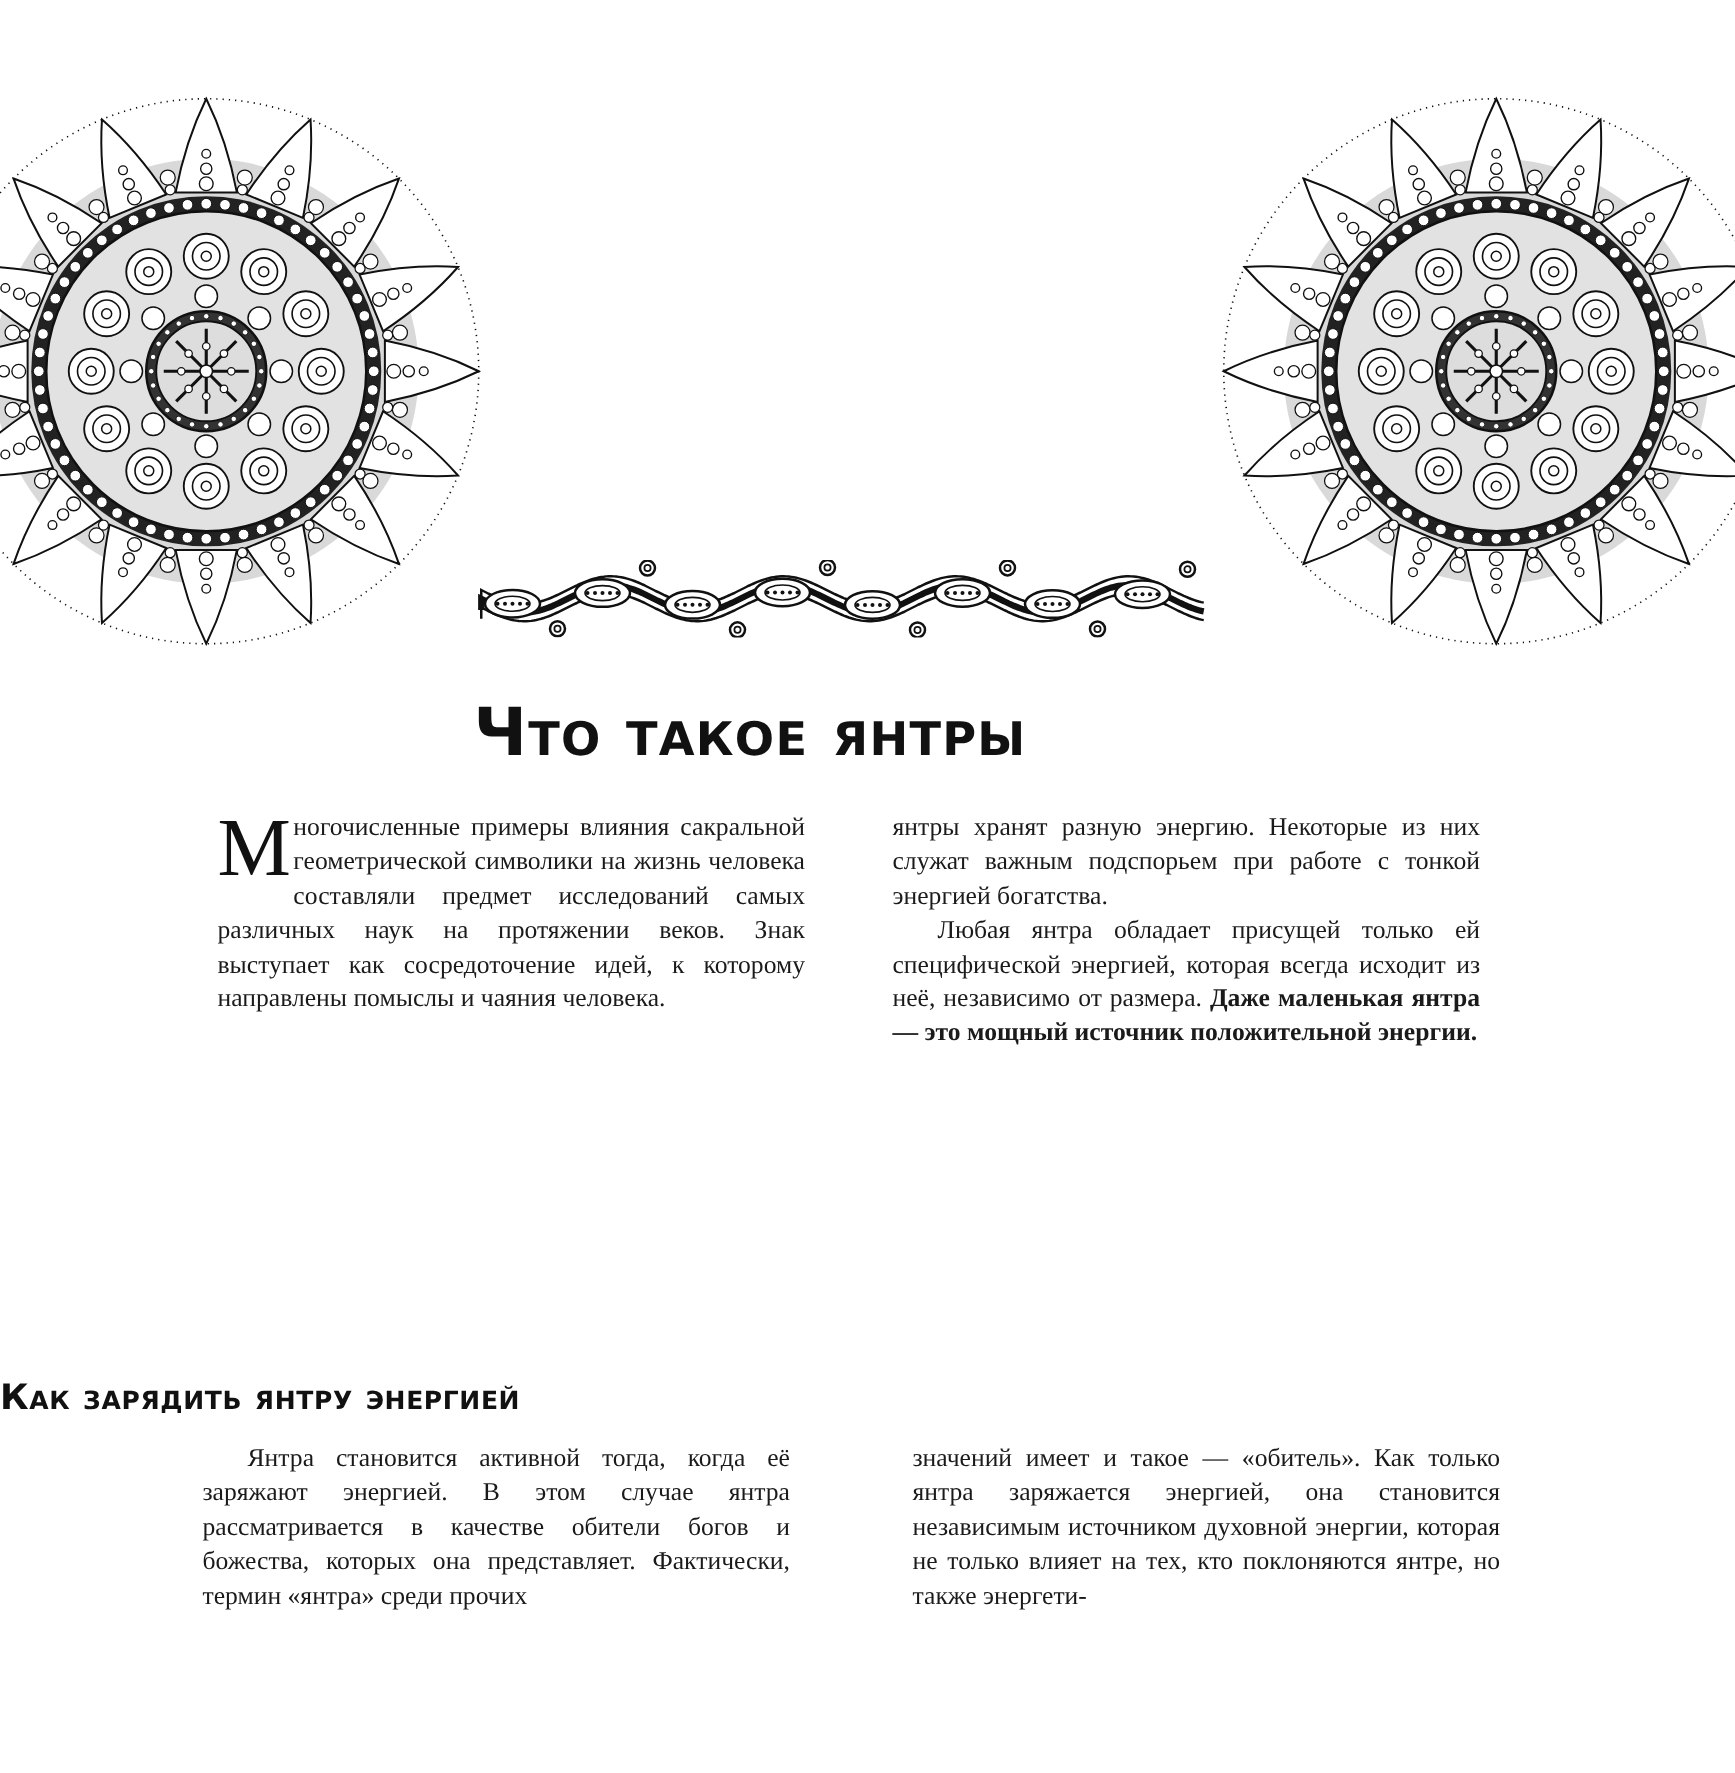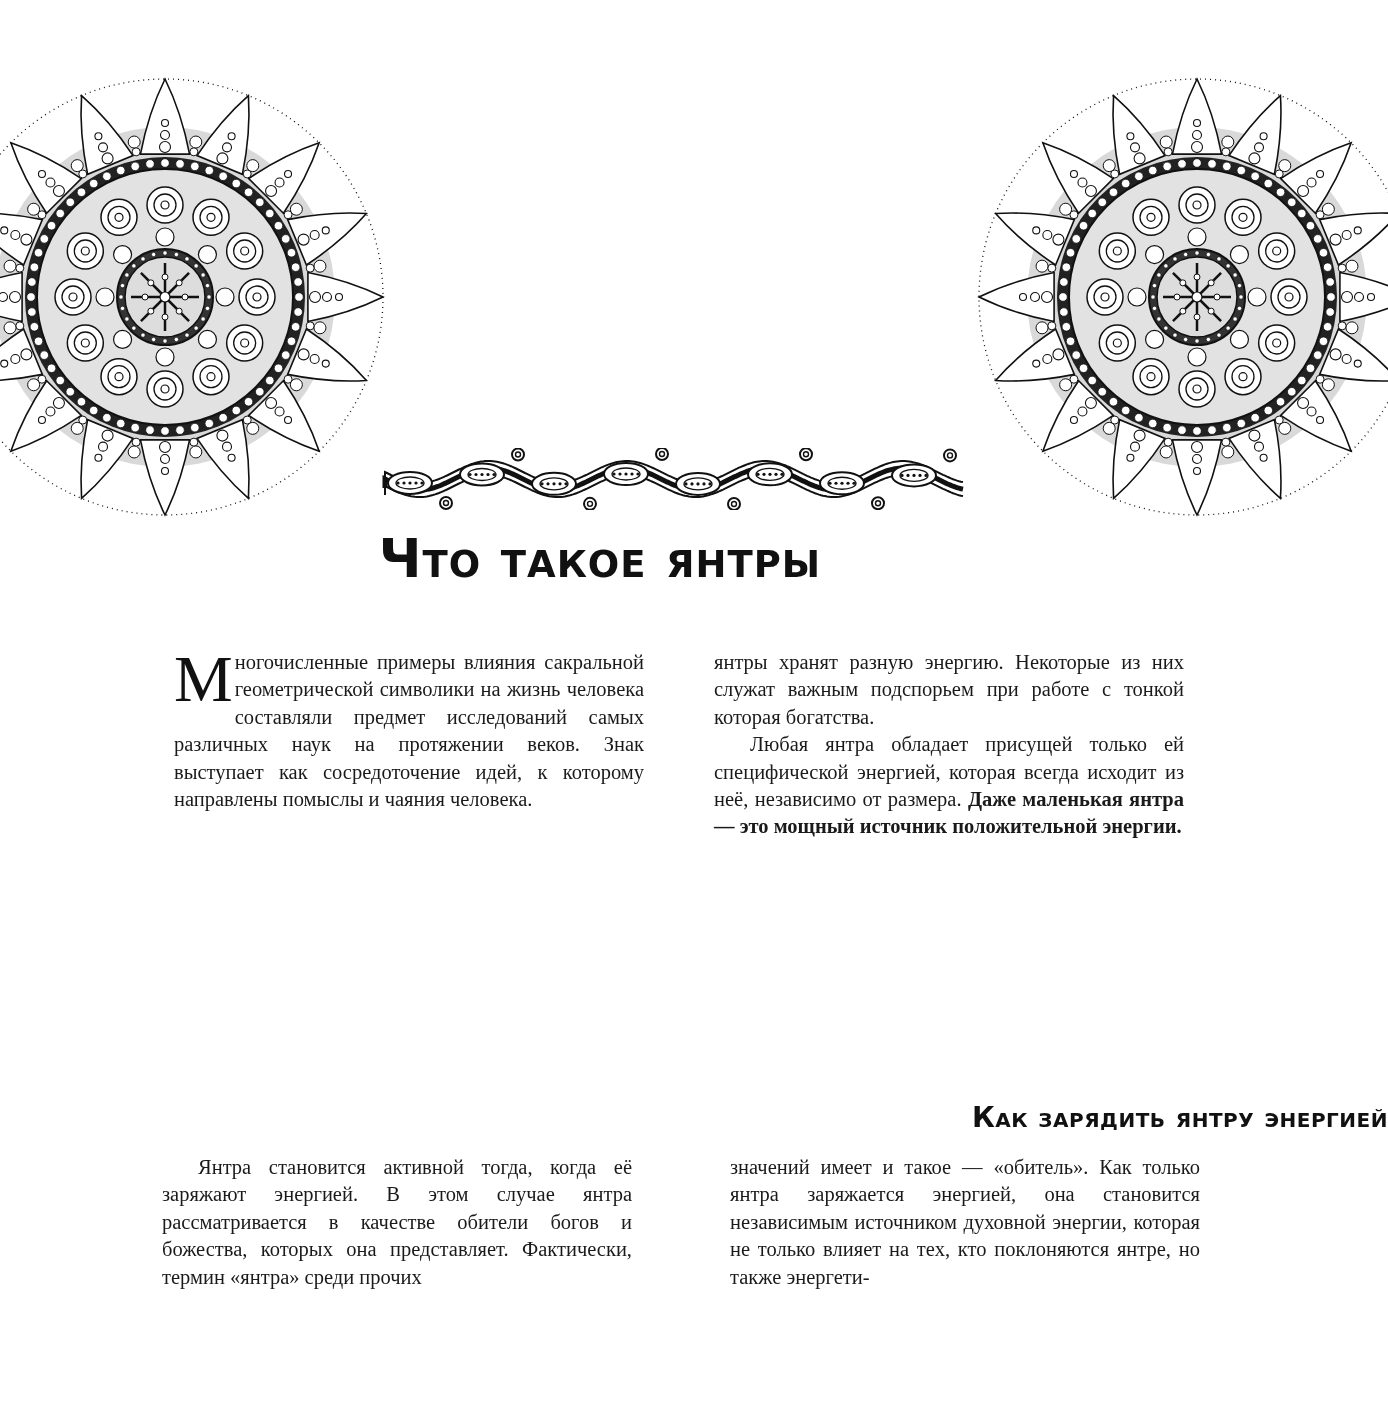--- a/index.html
+++ b/index.html
@@ -3,26 +3,26 @@
 <meta charset="utf-8">
 <style>
   html, body { margin: 0; padding: 0; background: #ffffff; }
   body { width: 1388px; height: 1418px; position: relative; overflow: hidden; color: #1a1a1a; }
   .mandala { position: absolute; }
   .mandala svg { display: block; }
   #mandala-left { left: -60px; top: 72px; width: 450px; height: 450px; }
   #mandala-right { left: 972px; top: 72px; width: 450px; height: 450px; }
   #border-ornament { position: absolute; left: 380px; top: 448px; width: 590px; height: 62px; }
   .title {
-    position: absolute; left: 0; width: 1200px; top: 528px; text-align: center;
+    position: absolute; left: 0; width: 1200px; top: 556px; text-align: center;
     font-family: "DejaVu Sans", sans-serif; font-weight: bold; font-size: 53px;
     letter-spacing: 1px; color: #111; margin: 0; font-variant: small-caps;
   }
   .subtitle {
-    position: absolute; left: 0; width: 1388px; top: 1101px; text-align: right;
+    position: absolute; left: 0; width: 1388px; top: 1101px; text-align: left;
     font-family: "DejaVu Sans", sans-serif; font-weight: bold; font-size: 28px;
     font-variant: small-caps; color: #111; margin: 0; letter-spacing: 0.5px;
   }
   .col {
     position: absolute; width: 470px;
     font-family: "Liberation Serif", "DejaVu Serif", serif; font-size: 20.5px;
     line-height: 27.4px; text-align: justify; hyphens: manual; color: #1a1a1a;
   }
   .col p { margin: 0; text-indent: 36px; }
   .col p.first { text-indent: 0; }
@@ -621,21 +621,21 @@
     </svg>
 </div>
 
 <h1 class="title">Что такое янтры</h1>
 
 <div class="col" id="col1">
   <p class="first"><span class="dropcap">М</span><span>ногочисленные примеры влияния сакральной геометрической символики на жизнь человека составляли предмет ис­следований самых различных наук на протя­жении веков. Знак выступает как сосредото­чение идей, к которому направлены помыслы и чаяния человека.</span></p>
 </div>
 
 <div class="col" id="col2">
-  <p class="cont">янтры хранят разную энергию. Некоторые из них служат важным подспорьем при ра­боте с тонкой которая богатства.</p>
+  <p class="cont">янтры хранят разную энергию. Некоторые из них служат важным подспорьем при ра­боте с тонкой энергией богатства.</p>
   <p><span>Любая янтра обладает присущей только ей специфической энергией, которая всегда исходит из неё, независимо от размера. </span><b>Даже маленькая янтра — это мощный источник положительной энергии.</b></p>
 </div>
 
 <h2 class="subtitle">Как зарядить янтру энергией</h2>
 
 <div class="col" id="col3">
   <p>Янтра становится активной тогда, ко­гда её заряжают энергией. В этом случае ян­тра рассматривается в качестве обители бо­гов и божества, которых она представляет. Фактически, термин «янтра» среди прочих</p>
 </div>
 
 <div class="col" id="col4">

